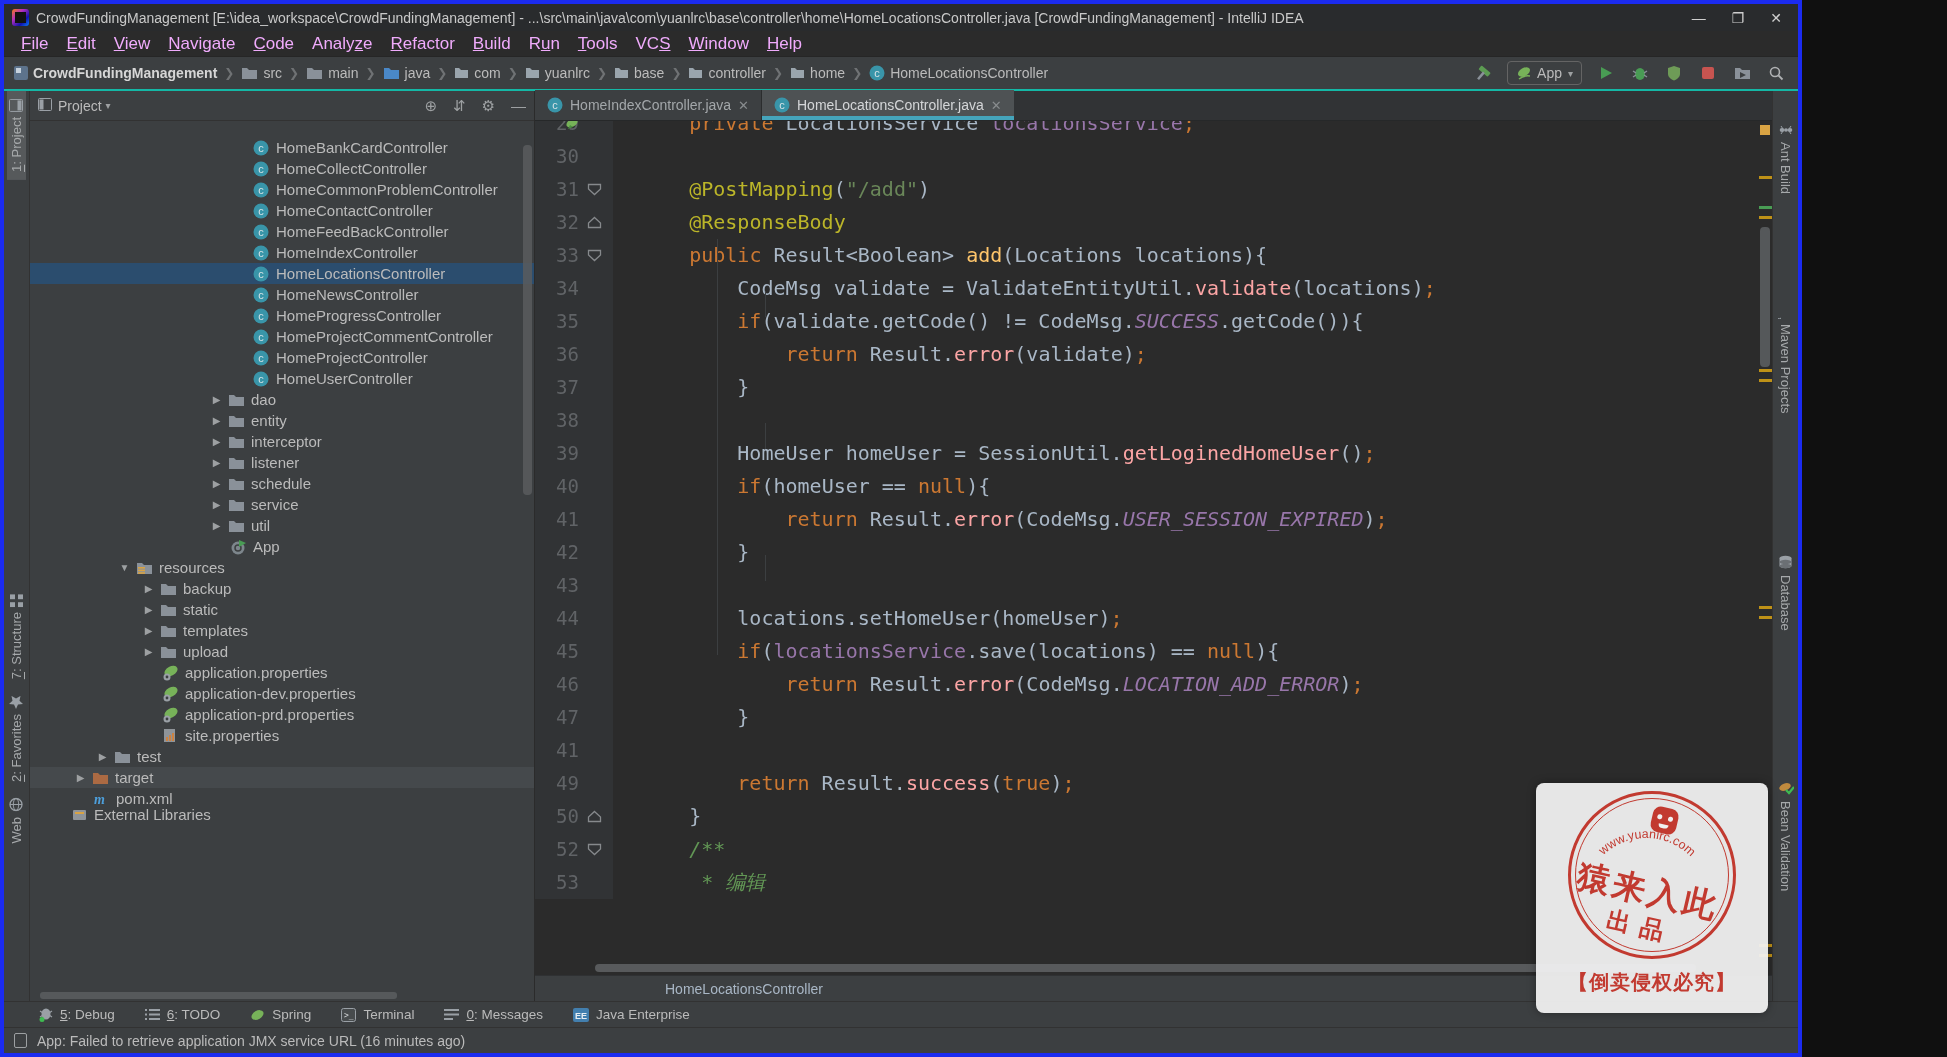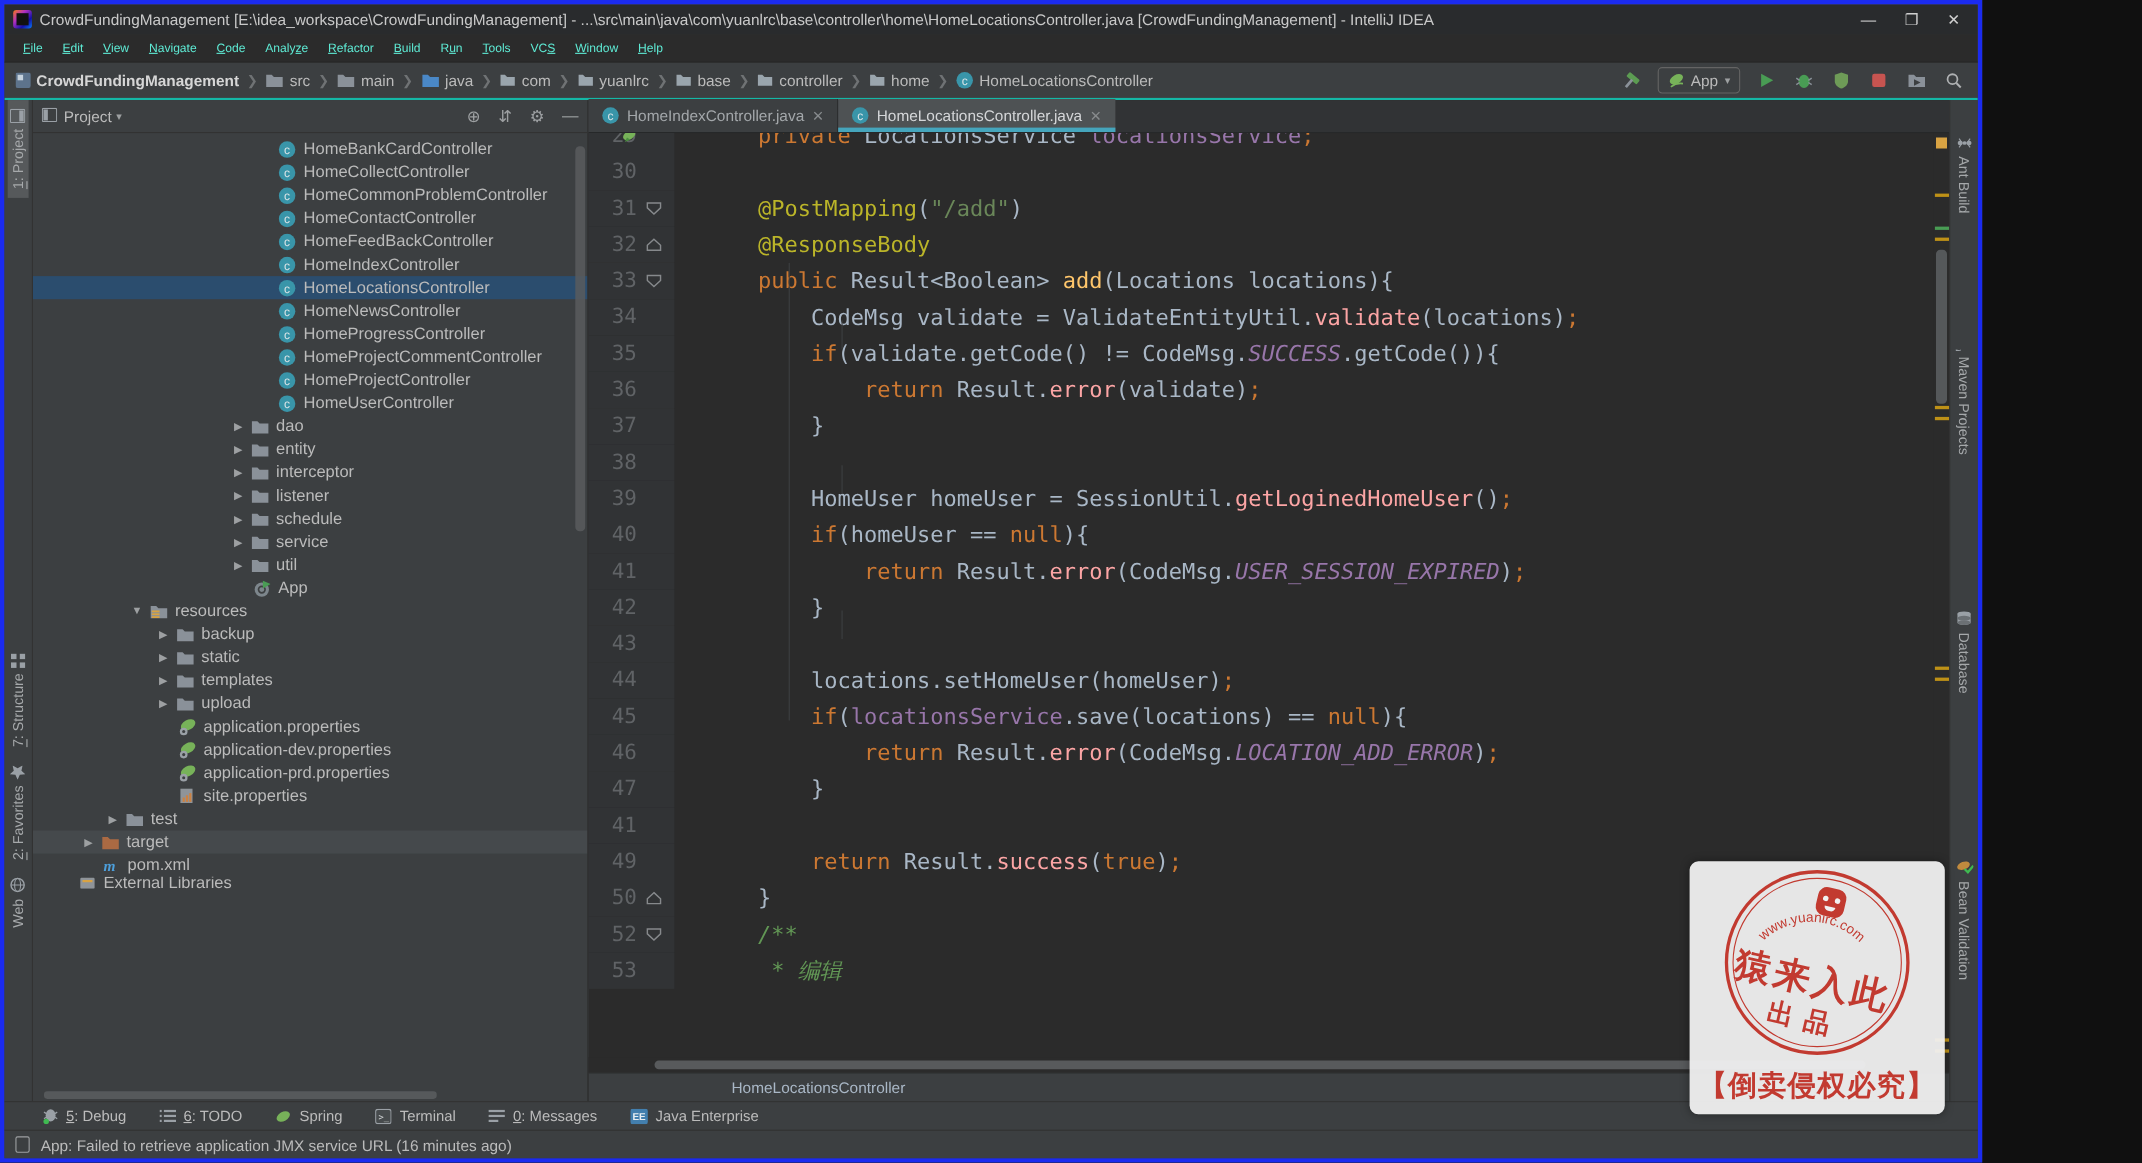--- a/index.html
+++ b/index.html
@@ -15,21 +15,21 @@
               background:linear-gradient(135deg,#f97a12 0%,#b22fbf 35%,#1111aa 70%,#087cfa 100%);
               position:relative; }
   .app-logo::after { content:""; position:absolute; inset:3px; background:#111; }
   .title-text { color:#c9c9c9; font-size:14px; white-space:nowrap; overflow:hidden; flex:1; }
   .win-btns { display:flex; gap:26px; color:#cfcfcf; font-size:14px; padding-right:10px; }
   .win-btns span { cursor:default; }
 
   
   .menu-bar { height:26px; background:#2b2b2b; display:flex; align-items:center;
               padding-left:8px; flex:0 0 auto; border-bottom:1px solid #262626; }
-  .menu-item { color:#5eead4; font-size:11px; padding:0 9px; }
+  .menu-item { color:#f0abfc; font-size:17px; padding:0 9px; }
   .menu-item u { text-decoration:underline; }
 
   
   .nav-bar { height:34px; background:#3c3f41; border-bottom:2px solid #14b8a6;
              display:flex; padding:0 12px 0 10px; flex:0 0 auto; }
   .crumbs { display:flex; align-items:center; flex:1; overflow:hidden; white-space:nowrap; }
   .crumb { display:flex; align-items:center; color:#bbbbbb; font-size:14px; gap:5px; }
   .crumb.bold { font-weight:bold; color:#d6d6d6; }
   .crumb-sep { color:#6f7274; margin:0 7px; font-size:12px; }
   .toolbar-right { display:flex; align-items:center; gap:14px; }
@@ -46,21 +46,21 @@
   .stripe.right { border-left:1px solid #323232; }
   .stripe-btn { writing-mode:vertical-rl; color:#a6a9ab; font-size:13px; padding:8px 2px;
                 display:flex; align-items:center; gap:5px; white-space:nowrap; }
   .stripe.left .stripe-btn { transform:rotate(180deg); }
   .stripe-btn.selected { background:#56595b; }
   .stripe-btn u { text-decoration:underline; }
   .stripe-spacer { margin-top:auto; }
 
   
   .project-panel { width:505px; background:#3c3f41; border-right:1px solid #2b2b2b;
-                   display:flex; flex-direction:column; flex:0 0 auto; position:relative; }
+                   display:flex; flex-direction:column; flex:0 0 auto; position:relative;gap:12px; }
   .panel-header { height:30px; display:flex; align-items:center; padding:0 8px;
                   border-bottom:1px solid #323232; color:#bbbbbb; font-size:14px; flex:0 0 auto; }
   .panel-header .ph-title { margin:0 4px 0 6px; }
   .ph-caret { color:#9da0a2; font-size:10px; }
   .ph-icons { margin-left:auto; display:flex; gap:16px; color:#9da0a2; font-size:15px; }
   .tree { flex:1; overflow:hidden; position:relative; padding-top:4px; }
   .tree-row { height:21px; display:flex; align-items:center; color:#bbbbbb; font-size:15px;
               white-space:nowrap; position:relative; }
   .tree-row.selected { background:#2b4d6e; }
   .tree-row.highlight { background:#45494c; }
@@ -132,21 +132,21 @@
   .stamp-inner { transform:rotate(13deg); display:flex; flex-direction:column; align-items:center; }
   .stamp-logo { width:26px; height:26px; background:#c23a30; border-radius:8px; position:relative; margin-bottom:0px; }
   .stamp-logo::before { content:""; position:absolute; left:5px; top:8px; width:5px; height:5px;
                         border-radius:50%; background:#f0f0f0; box-shadow:11px 0 0 #f0f0f0; }
   .stamp-logo::after { content:""; position:absolute; left:8px; bottom:5px; width:10px; height:4px;
                        border-radius:0 0 6px 6px; background:#f0f0f0; }
   .stamp-url svg { display:block; }
   .stamp-main { color:#c23a30; font-size:33px; font-weight:bold; letter-spacing:3px;
                 line-height:36px; }
   .stamp-sub { color:#c23a30; font-size:24px; font-weight:bold; letter-spacing:10px; margin-top:2px; }
-  .stamp-bottom { color:#c23a30; font-size:26px; font-weight:bold; margin-top:10px;
+  .stamp-bottom { color:#c23a30; font-size:20px; font-weight:bold; margin-top:10px;
                   letter-spacing:1px; }
 </style>
 </head>
 <body>
 
 <div id="window">
 
   <div class="title-bar">
     <span class="app-logo"></span>
     <span class="title-text">CrowdFundingManagement [E:\idea_workspace\CrowdFundingManagement] - ...\src\main\java\com\yuanlrc\base\controller\home\HomeLocationsController.java [CrowdFundingManagement] - IntelliJ IDEA</span>

